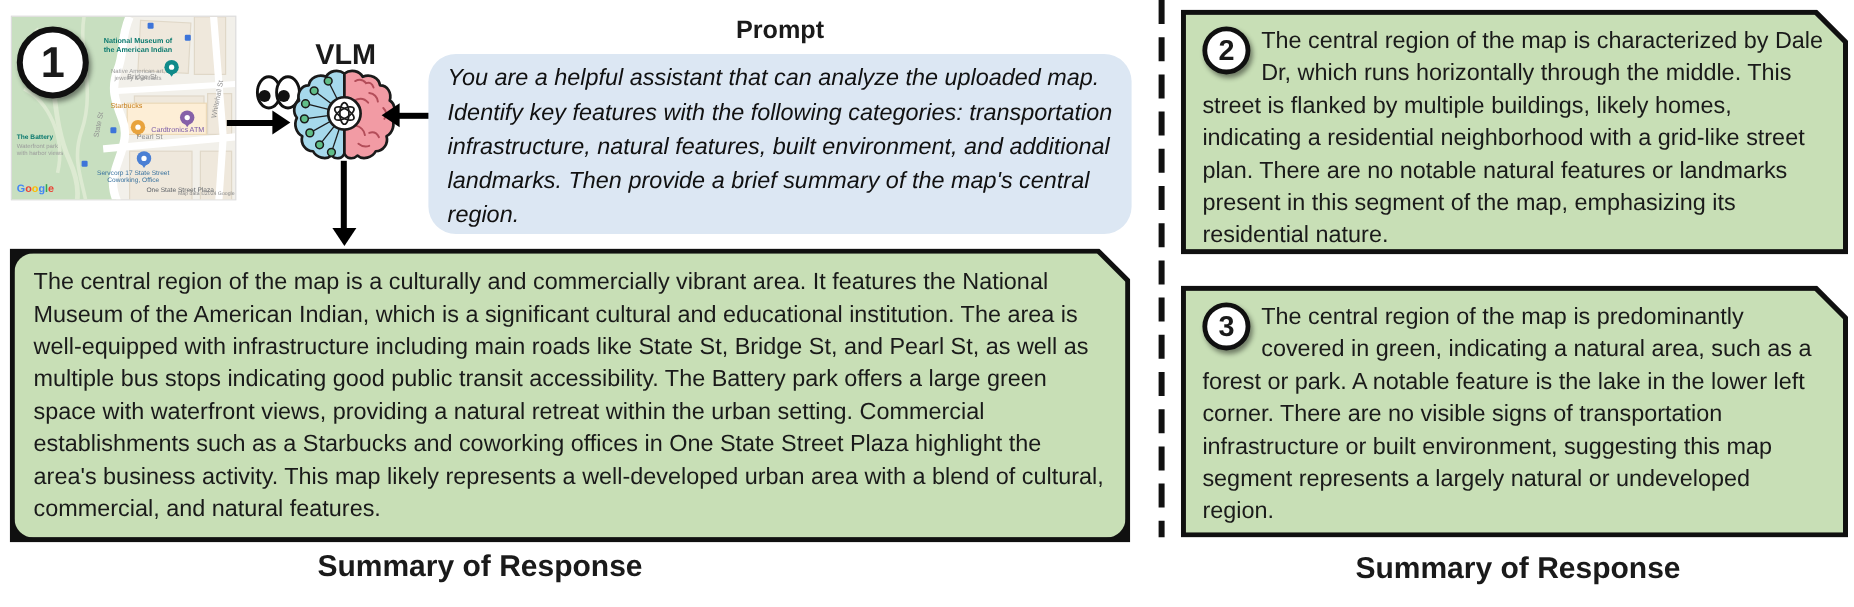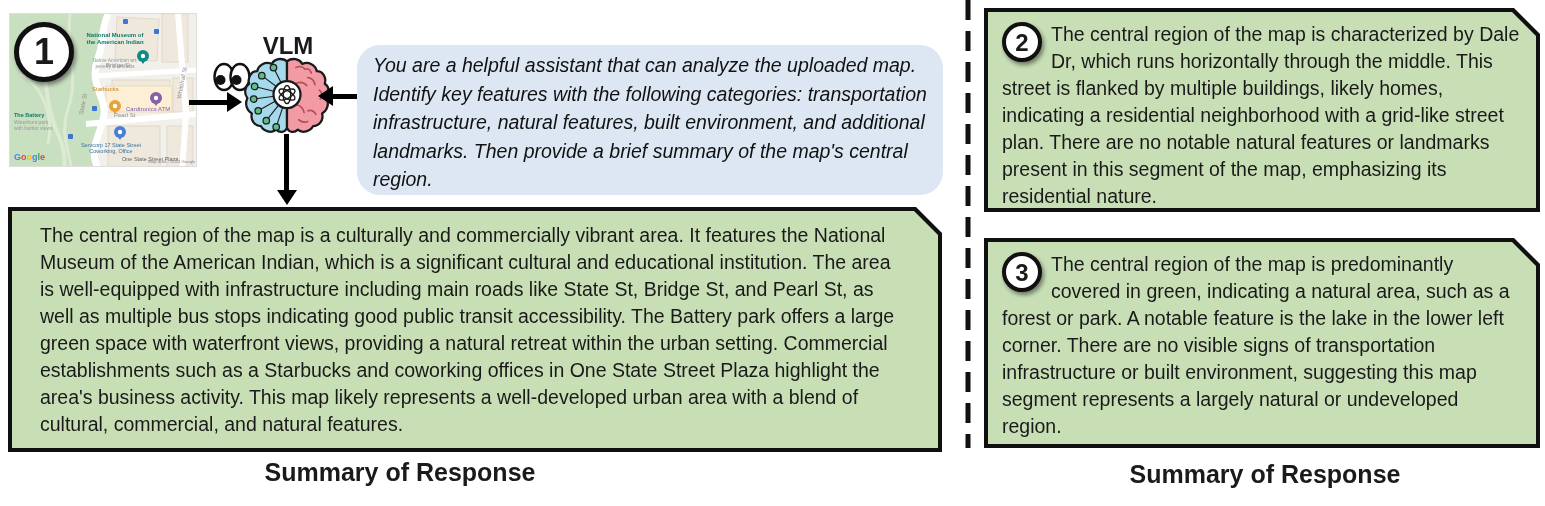--- a/index.html
+++ b/index.html
@@ -34,21 +34,21 @@
   .head-down  { border-left:10px solid transparent; border-right:10px solid transparent; border-top:15px solid #000; }
 
   
   .prompt-title { position:absolute; left:357px; top:14px; width:586px; text-align:center; font-weight:bold; font-size:21px; }
   .prompt-box { position:absolute; left:357px; top:45px; width:586px; height:150px; background:var(--box-blue); padding:6px 14px 6px 16px; font-style:italic; font-size:19.5px; line-height:28.6px; color:#111;border-radius:23px; }
 
   
   .notch-wrap { position:absolute; background:#101010; clip-path:polygon(0 0, calc(100% - 26px) 0, 100% 26px, 100% 100%, 0 100%); }
   .notch-inner { position:absolute; inset:4px; background:var(--box-green); clip-path:polygon(0 0, calc(100% - 24px) 0, 100% 24px, 100% 100%, 0 100%); padding:9px 14px; font-size:19.5px; line-height:27px; }
   .resp-main  { left:8px;   top:207px; width:934px; height:245px; }
-  .resp-main  .notch-inner { padding:11px 28px; }
+  .resp-main  .notch-inner { padding:11px 16px;border-radius:16px; }
   .resp-2     { left:984px; top:8px;   width:556px; height:204px; }
   .resp-3     { left:984px; top:238px; width:556px; height:210px; }
 
   .caption { position:absolute; font-weight:bold; font-size:25px; text-align:center; }
   .caption-left  { left:180px;  top:458px; width:440px; }
   .caption-right { left:1040px; top:460px; width:450px; }
 
   .divider { position:absolute; left:962px; top:0; width:12px; height:448px; }
 </style>
 </head>
@@ -189,20 +189,21 @@
 
   <div class="arrow-shaft" style="left:189px; top:100px; width:40px; height:5px;"></div>
   <div class="arrow-head head-right" style="left:227px; top:92px;"></div>
 
   <div class="arrow-head head-left" style="left:318px; top:86px;"></div>
   <div class="arrow-shaft" style="left:331px; top:94px; width:27px; height:5px;"></div>
 
   <div class="arrow-shaft" style="left:284px; top:134px; width:5px; height:58px;"></div>
   <div class="arrow-head head-down" style="left:277px; top:190px;"></div>
 
+  <div class="prompt-title">Prompt</div>
   <div class="prompt-box">
     <span>You are a helpful assistant that can analyze the uploaded map. Identify key features with the following categories: transportation infrastructure, natural features, built environment, and additional landmarks. Then provide a brief summary of the map's central region.</span>
   </div>
 
   <div class="notch-wrap resp-main">
     <div class="notch-inner">
       <span>The central region of the map is a culturally and commercially vibrant area. It features the National Museum of the American Indian, which is a significant cultural and educational institution. The area is well-equipped with infrastructure including main roads like State St, Bridge St, and Pearl St, as well as multiple bus stops indicating good public transit accessibility. The Battery park offers a large green space with waterfront views, providing a natural retreat within the urban setting. Commercial establishments such as a Starbucks and coworking offices in One State Street Plaza highlight the area's business activity. This map likely represents a well-developed urban area with a blend of cultural, commercial, and natural features.</span>
     </div>
   </div>
   <div class="caption caption-left">Summary of Response</div>

